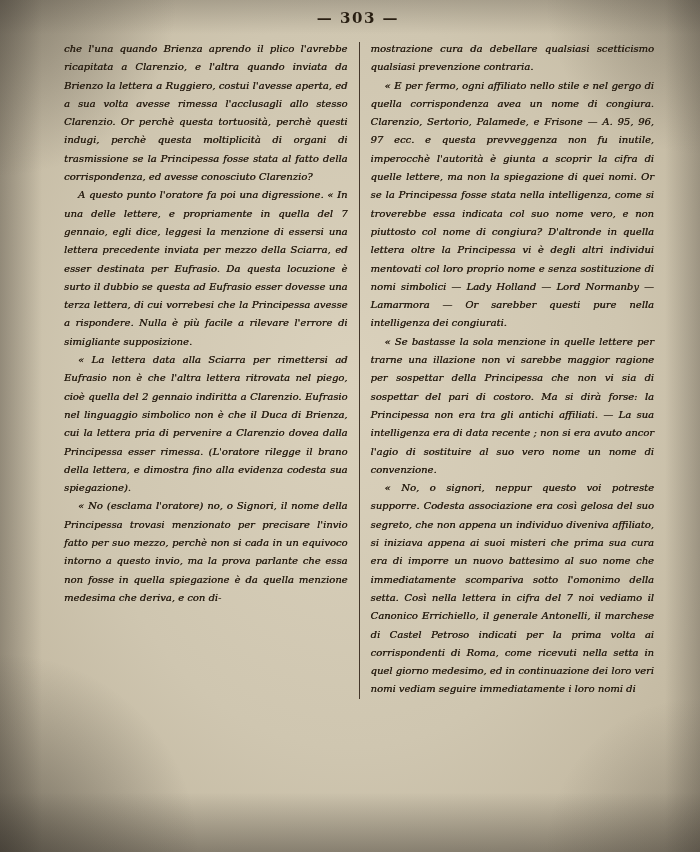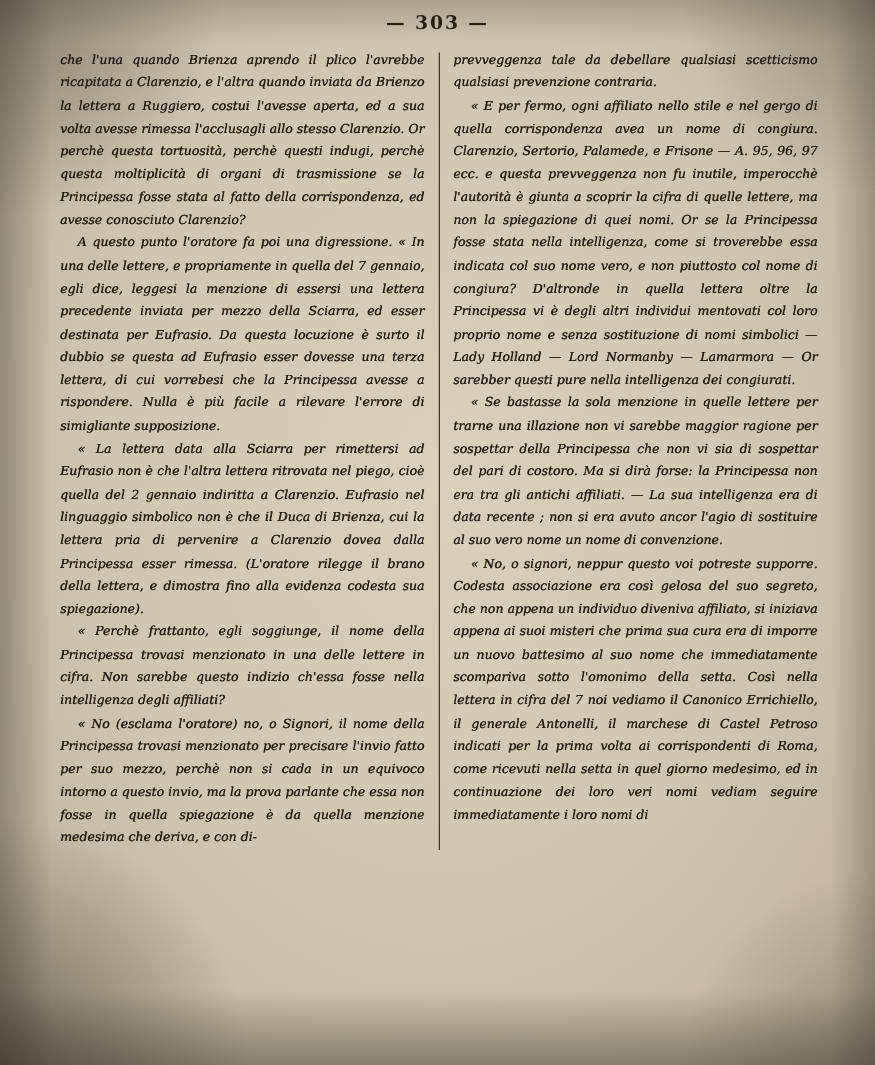--- a/index.html
+++ b/index.html
@@ -18,20 +18,21 @@
     background:
       radial-gradient(circle at 0% 0%, rgba(68,63,55,0.50), rgba(68,63,55,0) 16%),
       radial-gradient(circle at 100% 0%, rgba(68,63,55,0.38), rgba(68,63,55,0) 14%),
       radial-gradient(circle at 0% 100%, rgba(48,44,38,0.55), rgba(48,44,38,0) 18%),
       radial-gradient(circle at 100% 100%, rgba(68,63,55,0.35), rgba(68,63,55,0) 14%),
       linear-gradient(to right, rgba(66,60,52,0.40), rgba(66,60,52,0) 6%),
       linear-gradient(to left, rgba(66,60,52,0.32), rgba(66,60,52,0) 5%),
       linear-gradient(to top, rgba(56,51,44,0.45), rgba(56,51,44,0) 7%),
       linear-gradient(to bottom, rgba(66,60,52,0.26), rgba(66,60,52,0) 4%),
       radial-gradient(ellipse at 50% 45%, #dad1bc 0%, #cfc6b0 55%, #bcb199 100%);
+    padding-left: 16px;
   }
   .page-number {
     text-align: center;
     font-weight: bold;
     font-size: 15px;
     padding-top: 9px;
     letter-spacing: 1.5px;
   }
   .columns {
     display: flex;
@@ -62,26 +63,25 @@
 <body>
 
 <div class="page">
   <div class="page-number">— 303 —</div>
 
   <div class="columns">
     <div class="col">
       <p class="no-indent">che l'una quando Brienza aprendo il plico l'avrebbe ricapitata a Clarenzio, e l'altra quando inviata da Brienzo la lettera a Ruggiero, costui l'avesse aperta, ed a sua volta avesse rimessa l'acclusagli allo stesso Clarenzio. Or perchè questa tortuosità, perchè questi indugi, perchè questa moltiplicità di organi di trasmissione se la Principessa fosse stata al fatto della corrispondenza, ed avesse conosciuto Clarenzio?</p>
       <p>A questo punto l'oratore fa poi una digressione. « In una delle lettere, e propriamente in quella del 7 gennaio, egli dice, leggesi la menzione di essersi una lettera precedente inviata per mezzo della Sciarra, ed esser destinata per Eufrasio. Da questa locuzione è surto il dubbio se questa ad Eufrasio esser dovesse una terza lettera, di cui vorrebesi che la Principessa avesse a rispondere. Nulla è più facile a rilevare l'errore di simigliante supposizione.</p>
       <p>« La lettera data alla Sciarra per rimettersi ad Eufrasio non è che l'altra lettera ritrovata nel piego, cioè quella del 2 gennaio indiritta a Clarenzio. Eufrasio nel linguaggio simbolico non è che il Duca di Brienza, cui la lettera pria di pervenire a Clarenzio dovea dalla Principessa esser rimessa. (L'oratore rilegge il brano della lettera, e dimostra fino alla evidenza codesta sua spiegazione).</p>
-      <p>« Perchè frattanto, egli soggiunge, il nome della Principessa trovasi menzionato in una delle lettere in cifra. Non sarebbe questo indizio ch'essa fosse nella intelligenza degli affiliati?</p>
       <p>« No (esclama l'oratore) no, o Signori, il nome della Principessa trovasi menzionato per precisare l'invio fatto per suo mezzo, perchè non si cada in un equivoco intorno a questo invio, ma la prova parlante che essa non fosse in quella spiegazione è da quella menzione medesima che deriva, e con di-</p>
     </div>
 
     <div class="divider"></div>
 
     <div class="col">
-      <p class="no-indent">prevveggenza tale da debellare qualsiasi scetticismo qualsiasi prevenzione contraria.</p>
+      <p class="no-indent">mostrazione cura da debellare qualsiasi scetticismo qualsiasi prevenzione contraria.</p>
       <p>« E per fermo, ogni affiliato nello stile e nel gergo di quella corrispondenza avea un nome di congiura. Clarenzio, Sertorio, Palamede, e Frisone — A. 95, 96, 97 ecc. e questa prevveggenza non fu inutile, imperocchè l'autorità è giunta a scoprir la cifra di quelle lettere, ma non la spiegazione di quei nomi. Or se la Principessa fosse stata nella intelligenza, come si troverebbe essa indicata col suo nome vero, e non piuttosto col nome di congiura? D'altronde in quella lettera oltre la Principessa vi è degli altri individui mentovati col loro proprio nome e senza sostituzione di nomi simbolici — Lady Holland — Lord Normanby — Lamarmora — Or sarebber questi pure nella intelligenza dei congiurati.</p>
       <p>« Se bastasse la sola menzione in quelle lettere per trarne una illazione non vi sarebbe maggior ragione per sospettar della Principessa che non vi sia di sospettar del pari di costoro. Ma si dirà forse: la Principessa non era tra gli antichi affiliati. — La sua intelligenza era di data recente ; non si era avuto ancor l'agio di sostituire al suo vero nome un nome di convenzione.</p>
       <p>« No, o signori, neppur questo voi potreste supporre. Codesta associazione era così gelosa del suo segreto, che non appena un individuo diveniva affiliato, si iniziava appena ai suoi misteri che prima sua cura era di imporre un nuovo battesimo al suo nome che immediatamente scompariva sotto l'omonimo della setta. Così nella lettera in cifra del 7 noi vediamo il Canonico Errichiello, il generale Antonelli, il marchese di Castel Petroso indicati per la prima volta ai corrispondenti di Roma, come ricevuti nella setta in quel giorno medesimo, ed in continuazione dei loro veri nomi vediam seguire immediatamente i loro nomi di</p>
     </div>
   </div>
 </div>
 
 </body></html>

